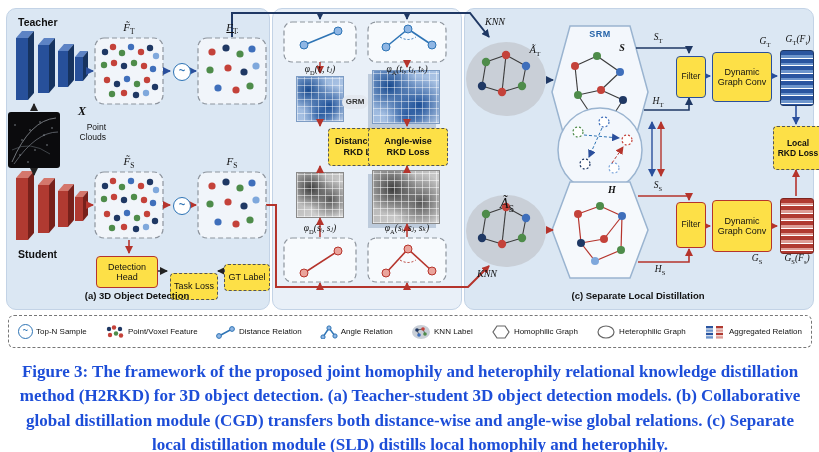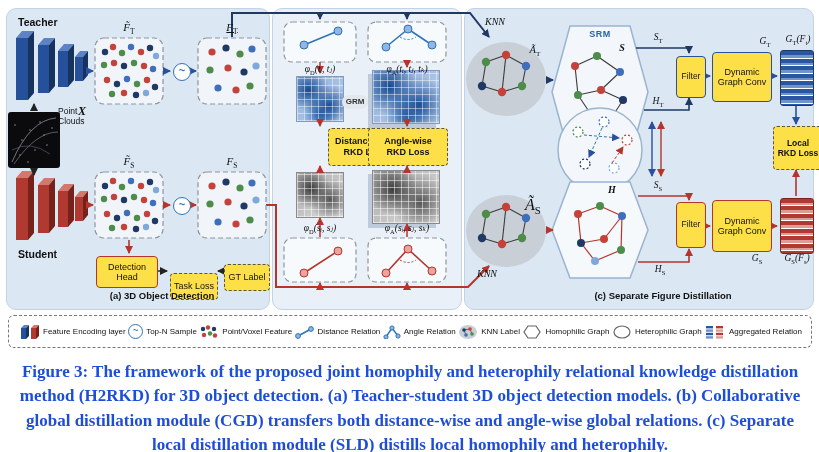--- a/index.html
+++ b/index.html
@@ -39,21 +39,21 @@
   .heat-gray{border-color:#8a8a8a;background:
     repeating-linear-gradient(0deg, rgba(255,255,255,.5) 0 1px, rgba(0,0,0,0) 1px 7px),
     repeating-linear-gradient(90deg, rgba(255,255,255,.5) 0 1px, rgba(0,0,0,0) 1px 7px),
     radial-gradient(circle at 30% 35%, #3b3b3b 0%, rgba(59,59,59,0) 45%),
     radial-gradient(circle at 72% 60%, #555 0%, rgba(85,85,85,0) 50%),
     linear-gradient(135deg,#a5a5a5,#e2e2e2);}
   .cube{box-shadow:-4px 4px 0 rgba(110,135,170,.35);}
   .bars{position:absolute;z-index:3;border-radius:3px;}
   .bars-t{border:1px solid #1f3864;background:repeating-linear-gradient(180deg,#2a55a0 0 4px,#6d95cc 4px 6.5px,#fff 6.5px 7.5px);}
   .bars-s{border:1px solid #7d241e;background:repeating-linear-gradient(180deg,#b03a31 0 4px,#dd9d96 4px 6.5px,#fff 6.5px 7.5px);}
-  .pcap{position:absolute;z-index:3;text-align:center;font-weight:bold;font-size:9.5px;color:#111;padding-left:25px;}
+  .pcap{position:absolute;z-index:3;text-align:center;font-weight:bold;font-size:9.5px;color:#111;}
   .srm{position:absolute;z-index:3;text-align:center;font-weight:bold;font-size:9px;color:#2563a8;letter-spacing:.5px;}
   .legend{position:absolute;left:8px;top:315px;width:804px;height:33px;z-index:3;background:#fff;
           border:1.5px dashed #777;border-radius:6px;display:flex;align-items:center;
           justify-content:space-between;padding:0 9px;box-sizing:border-box;}
   .leg-item{display:flex;align-items:center;gap:3px;font-size:8px;color:#111;white-space:nowrap;}
   .sample-mini{display:inline-block;width:13px;height:13px;border:1.4px solid #2e74b5;border-radius:50%;
                color:#2e74b5;font-size:9px;line-height:11px;text-align:center;font-weight:bold;background:#fff;}
   .figcaption{position:absolute;left:10px;top:360px;width:800px;z-index:3;color:#1d4ed8;
               font-family:"Liberation Serif","DejaVu Serif",serif;font-weight:bold;
               font-size:17px;line-height:1.44;text-align:center;}
@@ -393,21 +393,21 @@
       <line x1="705" y1="226" x2="710" y2="226" stroke="#b5342c" stroke-width="1.6" marker-end="url(#mR)"></line>
       <line x1="771" y1="226" x2="777" y2="226" stroke="#b5342c" stroke-width="1.6" marker-end="url(#mR)"></line>
       <line x1="796" y1="106" x2="796" y2="124" stroke="#2a4f9c" stroke-width="1.6" marker-end="url(#mB)"></line>
       <line x1="796" y1="196" x2="796" y2="170" stroke="#b5342c" stroke-width="1.6" marker-end="url(#mR)"></line>
     </g>
   </svg>
 
   <div class="lbl slabel" style="left:18px;top:16px;width:60px;">Teacher</div>
   <div class="lbl slabel" style="left:18px;top:248px;width:60px;">Student</div>
   <span class="mlbl" style="left:72px;top:104px;width:20px;font-weight:bold;font-size:12px;"><i>X</i></span>
-  <div class="lbl" style="left:58px;top:106px;width:48px;font-size:8.5px;text-align:left;">Point Clouds</div>
+  <div class="lbl" style="left:58px;top:122px;width:48px;font-size:8.5px;text-align:right;">Point Clouds</div>
 
   <span class="mlbl" style="left:95px;top:21px;width:68px;"><i>F̃</i><sub>T</sub></span>
   <span class="mlbl" style="left:198px;top:21px;width:68px;text-decoration:underline;"><i>F</i><sub>T</sub></span>
   <span class="mlbl" style="left:95px;top:155px;width:68px;"><i>F̃</i><sub>S</sub></span>
   <span class="mlbl" style="left:198px;top:155px;width:68px;"><i>F</i><sub>S</sub></span>
 
   <span class="sample" style="left:173px;top:63px;">~</span>
   <span class="sample" style="left:173px;top:197px;">~</span>
 
   <div class="box b-red" style="left:96px;top:256px;width:60px;height:30px;">Detection Head</div>
@@ -429,21 +429,21 @@
         <div>Angle-wise</div>
         <div>RKD Loss</div>
       </div>
   </div>
   <span class="mlbl small" style="left:284px;top:222px;width:72px;"><i>φ</i><sub>D</sub><i>(sᵢ, sⱼ)</i></span>
   <span class="mlbl small" style="left:368px;top:222px;width:78px;"><i>φ</i><sub>A</sub><i>(sᵢ, sⱼ, sₖ)</i></span>
 
   <span class="mlbl" style="left:478px;top:16px;width:34px;font-size:10px;"><i>KNN</i></span>
   <span class="mlbl" style="left:470px;top:268px;width:34px;font-size:10px;"><i>KNN</i></span>
   <span class="mlbl" style="left:520px;top:44px;width:30px;font-size:10.5px;"><i>Ã</i><sub>T</sub></span>
-  <span class="mlbl" style="left:518px;top:196px;width:30px;font-size:16px;"><i>Ã</i><sub>S</sub></span>
+  <span class="mlbl" style="left:492px;top:196px;width:30px;font-size:14px;"><i>Ã</i><sub>S</sub></span>
   <div class="srm" style="left:572px;top:29px;width:56px;">SRM</div>
   <span class="mlbl" style="left:614px;top:42px;width:16px;font-weight:bold;font-size:10px;"><i>S</i></span>
   <span class="mlbl" style="left:604px;top:184px;width:16px;font-weight:bold;font-size:10px;"><i>H</i></span>
 
   <span class="mlbl small" style="left:646px;top:32px;width:24px;"><i>S</i><sub>T</sub></span>
   <span class="mlbl small" style="left:646px;top:96px;width:24px;"><i>H</i><sub>T</sub></span>
   <span class="mlbl small" style="left:646px;top:180px;width:24px;"><i>S</i><sub>S</sub></span>
   <span class="mlbl small" style="left:648px;top:264px;width:24px;"><i>H</i><sub>S</sub></span>
 
   <div class="box b-blue" style="left:676px;top:56px;width:28px;height:40px;font-size:8.5px;">Filter</div>
@@ -458,34 +458,23 @@
 
   <div class="bars bars-t" style="left:780px;top:50px;width:32px;height:54px;"></div>
   <div class="bars bars-s" style="left:780px;top:198px;width:32px;height:54px;"></div>
 
   <div class="box b-dash loss" style="left:766px;top:126px;width:48px;height:42px;font-size:8.5px;margin-left:7px;">
     <div class="stack">
         <div>Local</div>
         <div>RKD Loss</div>
       </div>
   </div>
-  <div class="pcap" style="left:464px;top:290px;width:348px;">(c) Separate Figure Distillation</div>
+  <div class="pcap" style="left:464px;top:290px;width:348px;">(c) Separate Local Distillation</div>
 
   <div class="legend">
-    <div class="leg-item">
-      <svg width="22" height="17">
-          <polygon points="3,5 8,5 11,2 6,2" fill="#5d83c4"></polygon>
-          <rect x="3" y="5" width="5" height="11" fill="#27509a"></rect>
-          <polygon points="8,5 11,2 11,13 8,16" fill="#16335f"></polygon>
-          <polygon points="13,5 18,5 21,2 16,2" fill="#d4776c"></polygon>
-          <rect x="13" y="5" width="5" height="11" fill="#b03a31"></rect>
-          <polygon points="18,5 21,2 21,13 18,16" fill="#77211b"></polygon>
-        </svg>
-      <span>Feature Encoding layer</span>
-    </div>
     <div class="leg-item">
       <span class="sample-mini">~</span>
       <span>Top-N Sample</span>
     </div>
     <div class="leg-item">
       <svg width="20" height="15">
           <circle cx="4" cy="5" r="2.2" fill="#1f3864"></circle>
           <circle cx="9" cy="3.5" r="2.2" fill="#c4423a"></circle>
           <circle cx="15" cy="5" r="2.2" fill="#1f3864"></circle>
           <circle cx="5" cy="11" r="2.2" fill="#c4423a"></circle>

